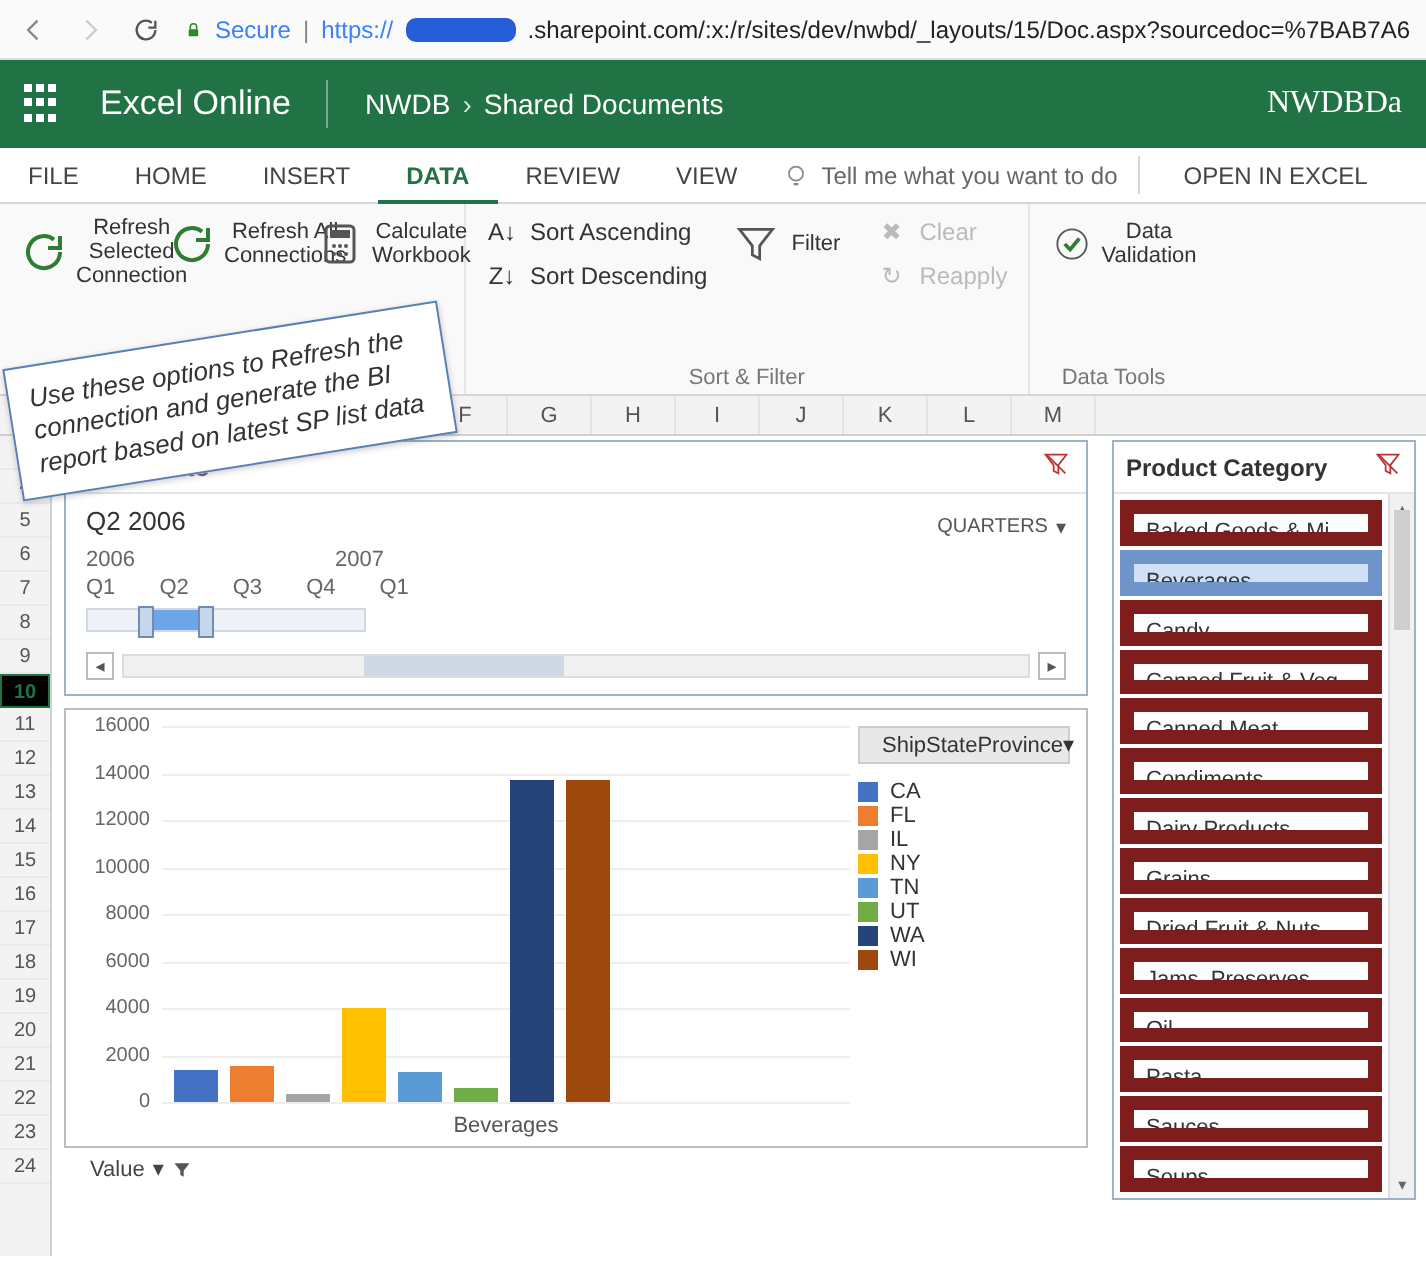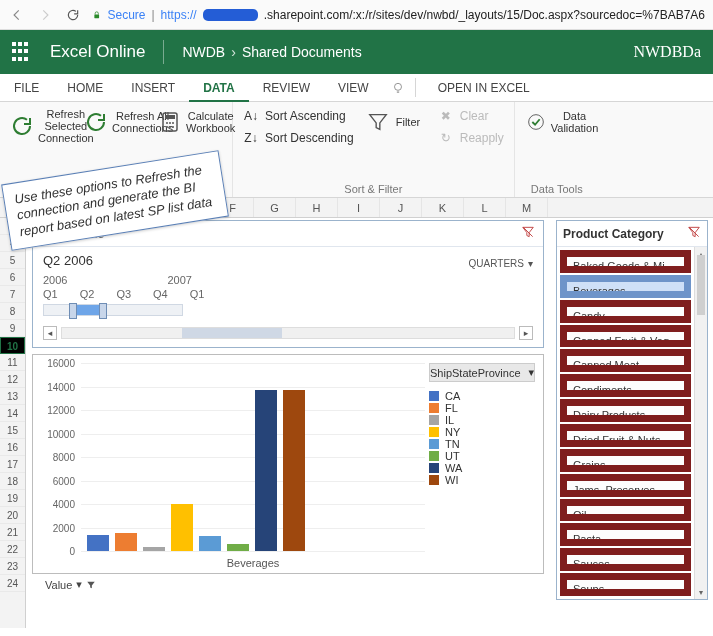--- a/index.html
+++ b/index.html
@@ -79,21 +79,21 @@
   .chartbox { position:absolute; left:6px; top:136px; width:512px; height:220px; border:1px solid #bcbcbc; background:#fff; padding:8px 8px 4px 8px; display:flex; }
   .plot { flex:1; position:relative; }
   .yaxis { position:absolute; left:0; top:0; bottom:18px; width:38px; }
   .ytick { position:absolute; right:4px; font-size:10px; color:#666; transform:translateY(-50%); }
   .grid { position:absolute; left:40px; right:0; top:0; bottom:18px; }
   .gline { position:absolute; left:0; right:0; height:1px; background:#eee; }
   .bars { position:absolute; left:40px; right:0; bottom:18px; top:0; display:flex; align-items:flex-end; gap:6px; padding:0 6px; }
   .bar { width:22px; }
   .xlabel { position:absolute; left:40px; right:0; bottom:0; text-align:center; font-size:11px; color:#555; }
   .legend { width:110px; font-size:11px; display:flex; flex-direction:column; gap:4px; padding-left:4px; }
-  .leg-title { background:#e8e8e8; border:1px solid #ccc; padding:2px 0; display:flex; align-items:center; justify-content:space-between; font-size:11px; margin-bottom:4px; }
+  .leg-title { background:#e8e8e8; border:1px solid #ccc; padding:2px 11px; display:flex; align-items:center; justify-content:space-between; font-size:11px; margin-bottom:4px; }
   .leg-item { display:flex; align-items:center; gap:6px; }
   .sw { width:10px; height:10px; }
   .valuebtn { position:absolute; left:12px; bottom:-18px; font-size:11px; color:#444; display:flex; align-items:center; gap:4px; }
 
   
   .catbox { position:absolute; left:530px; top:2px; width:152px; border:1px solid #9bb3cc; background:#fff; height:380px; display:flex; flex-direction:column; }
   .catbox-head { display:flex; align-items:center; justify-content:space-between; padding:4px 6px; font-weight:bold; font-size:12px; border-bottom:1px solid #e0e6ee; }
   .catbox-body { flex:1; overflow:hidden; display:flex; }
   .catlist { flex:1; padding:3px; display:flex; flex-direction:column; gap:2px; }
   .catitem { border:7px solid #7f1d1d; padding:3px 6px; font-size:11px; background:#fdfdfd; white-space:nowrap; overflow:hidden; text-overflow:ellipsis; }
@@ -162,20 +162,21 @@
   <div class="tab">HOME</div>
   <div class="tab">INSERT</div>
   <div class="tab active">DATA</div>
   <div class="tab">REVIEW</div>
   <div class="tab">VIEW</div>
   <div class="bulb">
     <svg width="14" height="14" viewBox="0 0 24 24">
         <circle cx="12" cy="10" r="6" fill="none" stroke="#888" stroke-width="1.5"></circle>
         <path d="M10 18h4v2h-4z" fill="#888"></path>
       </svg>
+    <span>Tell me what you want to do</span>
   </div>
   <div class="divider-v"></div>
   <div class="open-excel">OPEN IN EXCEL</div>
 </div>
 
 <div class="ribbon">
   <div class="group">
     <div class="group-body">
       <div class="big-btn">
         <div class="ico">
@@ -447,22 +448,22 @@
       </div>
       <div class="catbox-body">
         <div class="catlist" id="catlist">
             <div class="catitem">Baked Goods &amp; Mi...</div>
             <div class="catitem sel">Beverages</div>
             <div class="catitem">Candy</div>
             <div class="catitem">Canned Fruit &amp; Veg...</div>
             <div class="catitem">Canned Meat</div>
             <div class="catitem">Condiments</div>
             <div class="catitem">Dairy Products</div>
+            <div class="catitem">Grains</div>
             <div class="catitem">Dried Fruit &amp; Nuts</div>
-            <div class="catitem">Grains</div>
             <div class="catitem">Jams, Preserves</div>
             <div class="catitem">Oil</div>
             <div class="catitem">Pasta</div>
             <div class="catitem">Sauces</div>
             <div class="catitem">Soups</div>
           </div>
         <div class="catscroll">
           <div class="arr" style="top:0">▴</div>
           <div class="thumb"></div>
           <div class="arr" style="bottom:0">▾</div>

